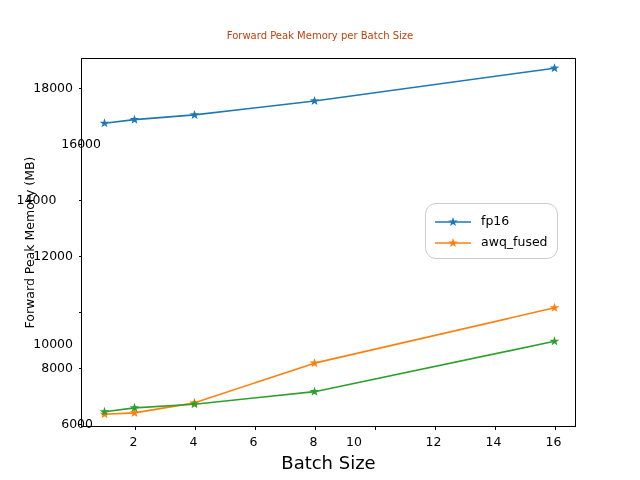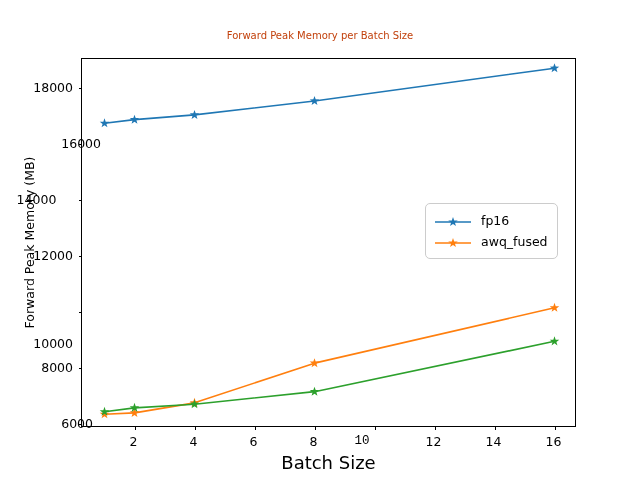--- a/index.html
+++ b/index.html
@@ -99,21 +99,21 @@
     transform-origin: 0 0;
     transform: translate(22px, 427px) rotate(-90deg);
   }
   
   #legend {
     position: absolute;
     left: 425px;
     top: 203px;
     border: 1px solid #cccccc;
     background: #ffffff;
-    border-radius: 5px;
+    border-radius: 11px;
     padding: 6px 9px 6px 7px;
     box-sizing: border-box;
   }
   .legend-row {
     display: flex;
     align-items: center;
     height: 21px;
   }
   .legend-sample {
     width: 40px;
@@ -191,21 +191,21 @@
       <div class="tick-label ytick-text" style="left: 0px; width: 73px; top: 366.898px;">8000</div>
       <div class="tick-label ytick-text" style="left: 0px; width: 73px; top: 310.989px; margin-top: 32px;">10000</div>
       <div class="tick-label ytick-text" style="left: 0px; width: 73px; top: 255.08px;">12000</div>
       <div class="tick-label ytick-text" style="left: 0px; width: 73px; top: 199.17px; text-align: center;">14000</div>
       <div class="tick-label ytick-text" style="left: 12px; width: 73px; top: 143.261px; margin-left: 16px;">16000</div>
       <div class="tick-label ytick-text" style="left: 0px; width: 73px; top: 87.3523px;">18000</div>
       <div class="tick-label xtick-text" style="left: 133.5px; top: 434px;">2</div>
       <div class="tick-label xtick-text" style="left: 193.5px; top: 434px;">4</div>
       <div class="tick-label xtick-text" style="left: 253.5px; top: 434px;">6</div>
       <div class="tick-label xtick-text" style="left: 313.5px; top: 434px;">8</div>
-      <div class="tick-label xtick-text" style="left: 362px; top: 434px; font-family: Liberation Mono, monospace;">10</div>
+      <div class="tick-label xtick-text" style="left: 354px; top: 434px;">10</div>
       <div class="tick-label xtick-text" style="left: 433.5px; top: 434px;">12</div>
       <div class="tick-label xtick-text" style="left: 493.5px; top: 434px;">14</div>
       <div class="tick-label xtick-text" style="left: 553.5px; top: 434px;">16</div>
     </div>
 
   <div id="legend">
       <div class="legend-row">
         <span class="legend-sample"><svg width="40" height="14" viewBox="0 0 40 14">
             <path d="M2,7 L38,7" stroke="#1f77b4" stroke-width="1.6" fill="none"></path>
             <path d="M20.00,2.00L21.18,5.38L24.76,5.45L21.90,7.62L22.94,11.05L20.00,9.00L17.06,11.05L18.10,7.62L15.24,5.45L18.82,5.38Z" fill="#1f77b4"></path>

